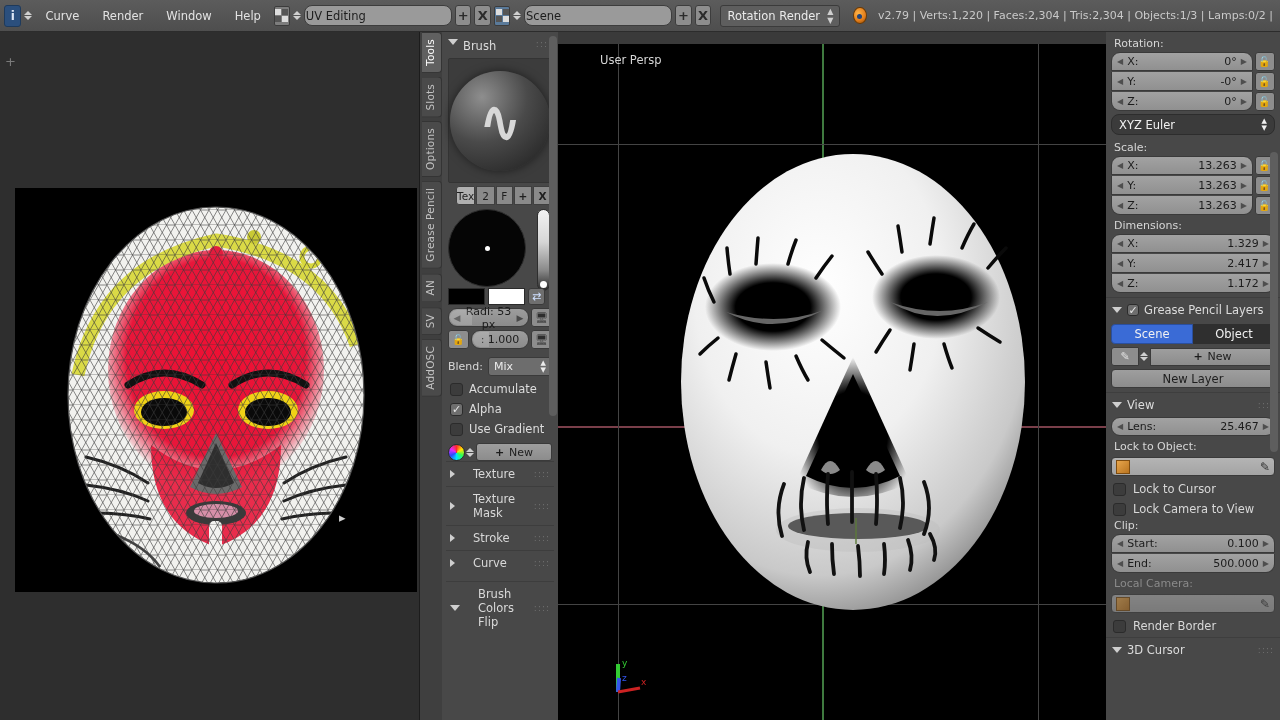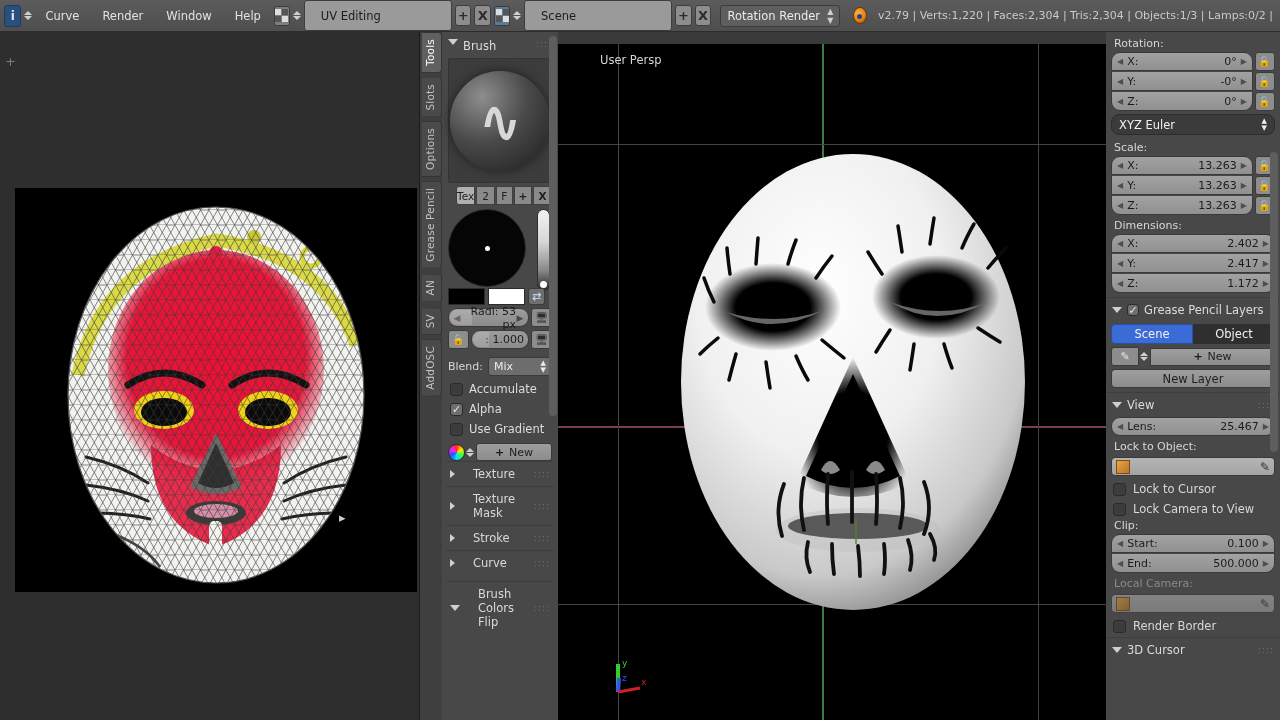--- a/index.html
+++ b/index.html
@@ -19,22 +19,22 @@
   .spin i { display:block; width:0;height:0; border-left:4px solid transparent;
     border-right:4px solid transparent; }
   .spin i.up { border-bottom:4px solid #cfcfcf; }
   .spin i.dn { border-top:4px solid #cfcfcf; }
   .menu-item { padding:3px 10px; color:#e2e2e2; font-size:11.5px; border-radius:3px; }
   .sel-icon { width:20px;height:20px;border-radius:2px;background:#7d7d7d;
     display:flex;align-items:center;justify-content:center; border:1px solid #3c3c3c;}
   .sel-icon .q { display:grid; grid-template-columns:6px 6px; grid-template-rows:6px 6px; gap:1px;}
   .sel-icon .q s { background:#ddd; }
   .sel-icon .q s.d { background:#555; }
-  .combo { height:31px; min-width:148px; background:#9a9a9a; border:1px solid #3d3d3d;
-    border-radius:3px; color:#1d1d1d; display:flex; align-items:center; padding:0 16px;
+  .combo { height:21px; min-width:148px; background:#9a9a9a; border:1px solid #3d3d3d;
+    border-radius:8px; color:#1d1d1d; display:flex; align-items:center; padding:0 1px;
     font-size:11.5px; }
   .sq-btn { width:21px;height:21px; background:#8d8d8d; border:1px solid #3d3d3d;
     border-radius:3px; color:#2b2b2b; display:flex; align-items:center;
     justify-content:center; font-size:13px; font-weight:bold;}
   .renderer { height:22px; min-width:120px; background:#5e5e5e; border:1px solid #3b3b3b;
     border-radius:3px; display:flex; align-items:center; justify-content:space-between;
     padding:0 6px; color:#eaeaea; font-size:11.5px; margin-left:6px;}
   .blend-logo { width:17px;height:17px;border-radius:50%;
     background:radial-gradient(circle at 35% 35%,#ffb347,#e07b1a 60%,#8a4a08);
     border:1px solid #6a3a05; position:relative; margin-left:10px;}
@@ -102,21 +102,21 @@
   .swatchrow { position:absolute; left:0; bottom:0; display:flex; align-items:center; gap:3px;}
   .sw { width:37px;height:17px; border:1px solid #2b2b2b; }
   .sw.black{background:#000;} .sw.white{background:#fff;}
   .swapbtn { width:17px;height:17px; background:#6f6f6f; border:1px solid #3a3a3a;
     border-radius:3px; color:#cfe0ff; font-size:11px; display:flex;
     align-items:center; justify-content:center; }
   .field { display:flex; align-items:center; height:19px; margin:3px 6px 0 6px;
     background:linear-gradient(#9d9d9d,#8b8b8b); border:1px solid #3a3a3a;
     border-radius:9px; color:#1c1c1c; font-size:11px; padding:0 4px; position:relative; }
   .field .arl,.field .arr { color:#4a4a4a; font-size:9px; width:8px; text-align:center;}
-  .field .lbl { flex:1; text-align:right; }
+  .field .lbl { flex:1; text-align:center; }
   .field.prog::before { content:""; position:absolute; left:1px; top:1px; bottom:1px;
     width:28%; background:rgba(255,255,255,.16); border-radius:8px 0 0 8px; }
   .fieldrow { display:flex; align-items:center; margin:3px 6px 0 6px; gap:2px;}
   .lockbtn { width:21px;height:19px; background:#8d8d8d; border:1px solid #3a3a3a;
     border-radius:3px; display:flex;align-items:center;justify-content:center;
     font-size:10px; color:#2d2d2d;}
   .fieldrow .field { margin:0; flex:1; }
   .blendrow { display:flex; align-items:center; margin:8px 6px 0 6px; gap:5px; }
   .blendrow .cap { color:#d8d8d8; font-size:11px; }
   .dropdown { flex:1; height:19px; background:#6d6d6d; border:1px solid #3a3a3a;
@@ -591,21 +591,21 @@
         <span class="arrr" style="margin-left:4px;">▶</span>
       </div>
       <div class="plock">🔓</div>
     </div>
 
     <div class="p-lbl">Dimensions:</div>
     <div class="prow">
       <div class="pfield top">
         <span class="arrl">◀</span>
         <span style="margin-left:4px;">X:</span>
-        <span class="n">2.402</span>
+        <span class="n">1.329</span>
         <span class="arrr" style="margin-left:4px;">▶</span>
       </div>
     </div>
     <div class="prow">
       <div class="pfield mid">
         <span class="arrl">◀</span>
         <span style="margin-left:4px;">Y:</span>
         <span class="n">2.417</span>
         <span class="arrr" style="margin-left:4px;">▶</span>
       </div>

